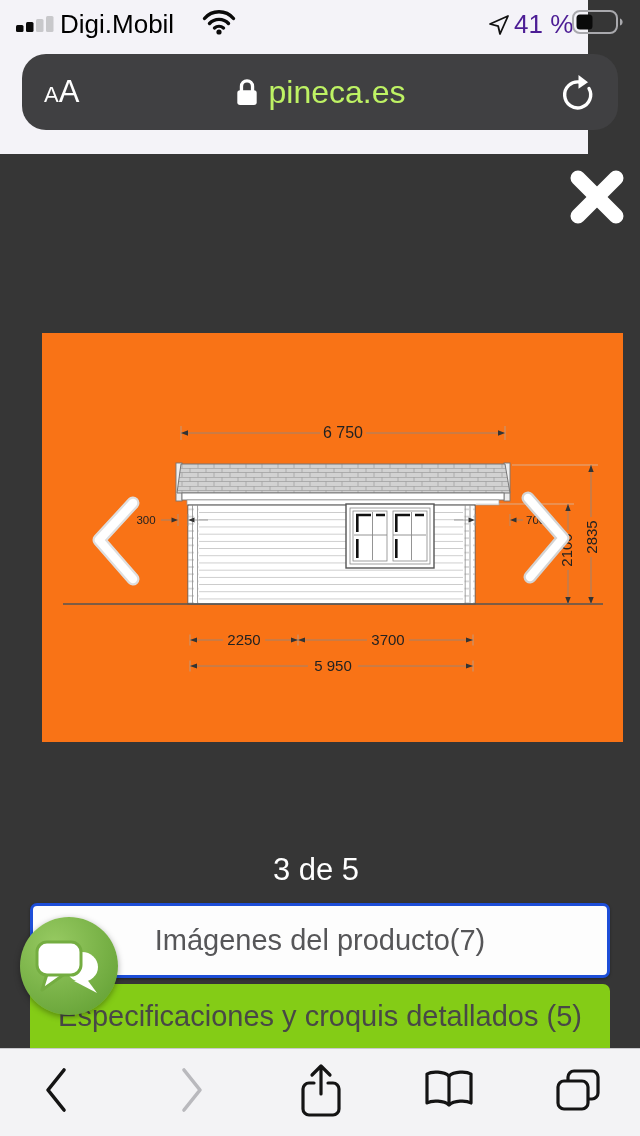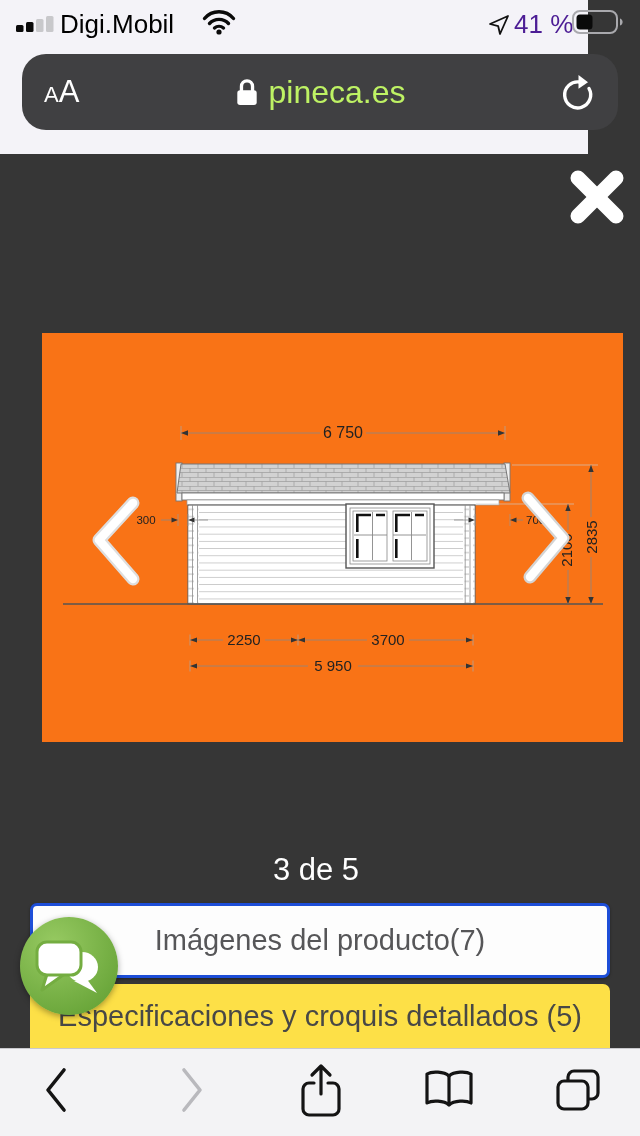--- a/index.html
+++ b/index.html
@@ -20,21 +20,21 @@
   .urlcenter{position:absolute;left:0;right:0;top:0;height:76px;display:flex;align-items:center;justify-content:center;pointer-events:none;}
   .urltext{color:#bef264;font-size:32px;margin-left:10px;}
   
   .overlay{left:0;top:154px;width:640px;height:894px;background:#363636;}
   .closebtn{left:566px;top:166px;width:62px;height:62px;}
   .card{left:29px;top:333px;width:581px;height:409px;background:#f97316;margin-left:13px;}
   .pagination{left:0;top:852px;width:632px;text-align:center;color:#ffffff;font-size:31px;}
   .btn-images{left:30px;top:903px;width:580px;height:75px;background:#fdfdfd;border:3px solid #1d4ed8;
               border-radius:7px;box-sizing:border-box;display:flex;align-items:center;justify-content:center;
               font-size:29px;color:#565658;box-shadow:0 1px 3px rgba(0,0,0,.35);}
-  .btn-specs{left:30px;top:984px;width:580px;height:64px;background:#fde047;border-radius:7px 7px 0 0;
+  .btn-specs{left:30px;top:984px;width:580px;height:64px;background:#84cc16;border-radius:7px 7px 0 0;
              display:flex;align-items:center;justify-content:center;font-size:29px;color:#484846;}
   .chat{left:20px;top:917px;width:98px;height:98px;border-radius:50%;
         background:radial-gradient(circle at 35% 28%,#97ca62,#6aa63a 78%);
         box-shadow:0 2px 6px rgba(0,0,0,.35);}
   
   .toolbar{left:0;top:1048px;width:640px;height:88px;background:#f3f3f5;border-top:1px solid #c9c9cd;box-sizing:border-box;}
 </style>
 </head>
 <body>
 

